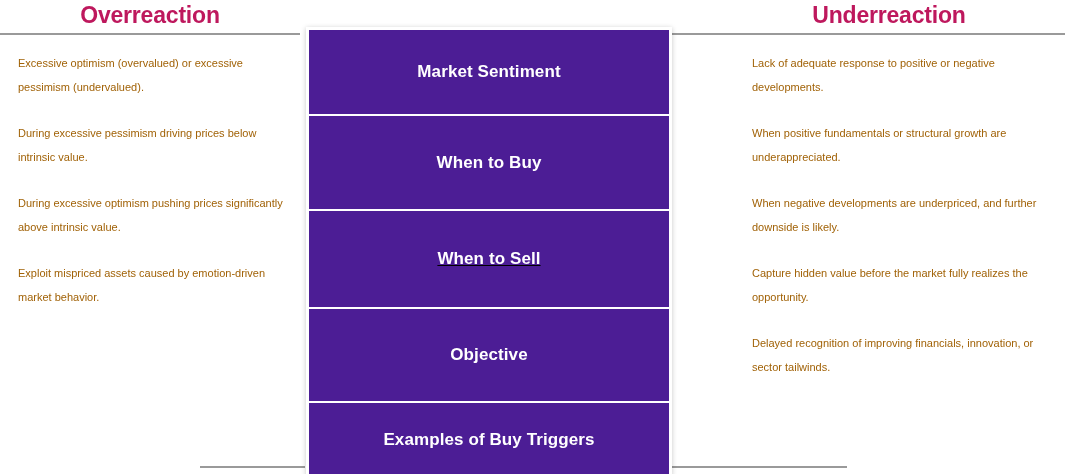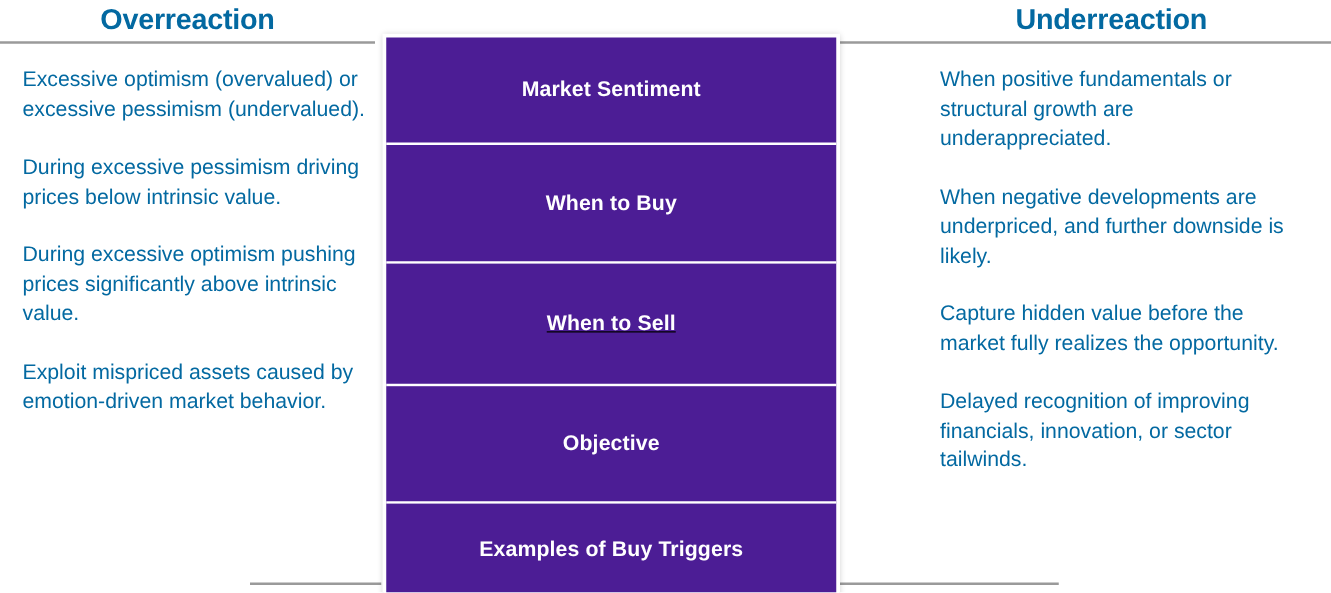--- a/index.html
+++ b/index.html
@@ -18,21 +18,21 @@
     background: #ffffff;
     overflow: hidden;
   }
 
   
   .col-heading {
     position: absolute;
     top: 2px;
     font-size: 23px;
     font-weight: bold;
-    color: #0369a1;
+    color: #be185d;
     letter-spacing: -0.2px;
     text-align: center;
     white-space: nowrap;
   }
   #heading-left  { left: 0;   width: 300px; }
   #heading-right { right: 26px; width: 300px; }
 
   
   .rule {
     position: absolute;
@@ -47,23 +47,23 @@
   
   .side-col {
     position: absolute;
     top: 52px;
     width: 278px;
   }
   #col-left  { left: 18px; }
   #col-right { left: 752px; width: 292px; }
 
   .para {
-    font-size: 17px;
+    font-size: 11px;
     line-height: 23.5px;
-    color: #0369a1;
+    color: #a16207;
     margin: 0 0 23px 0;
   }
   #col-right .para { margin-bottom: 23px; }
 
   
   #center-stack {
     position: absolute;
     left: 306px;
     top: 27px;
     width: 366px;
@@ -111,20 +111,21 @@
   <div id="rule-bot-right" class="rule"></div>
 
   <div id="col-left" class="side-col">
     <p class="para">Excessive optimism (overvalued) or excessive pessimism (undervalued).</p>
     <p class="para">During excessive pessimism driving prices below intrinsic value.</p>
     <p class="para">During excessive optimism pushing prices significantly above intrinsic value.</p>
     <p class="para">Exploit mispriced assets caused by emotion-driven market behavior.</p>
   </div>
 
   <div id="col-right" class="side-col">
+    <p class="para">Lack of adequate response to positive or negative developments.</p>
     <p class="para">When positive fundamentals or structural growth are underappreciated.</p>
     <p class="para">When negative developments are underpriced, and further downside is likely.</p>
     <p class="para">Capture hidden value before the market fully realizes the opportunity.</p>
     <p class="para">Delayed recognition of improving financials, innovation, or sector tailwinds.</p>
   </div>
 
   <div id="center-stack">
     <div class="blue-cell h1">
       <span class="blue-cell-label">Market Sentiment</span>
     </div>

